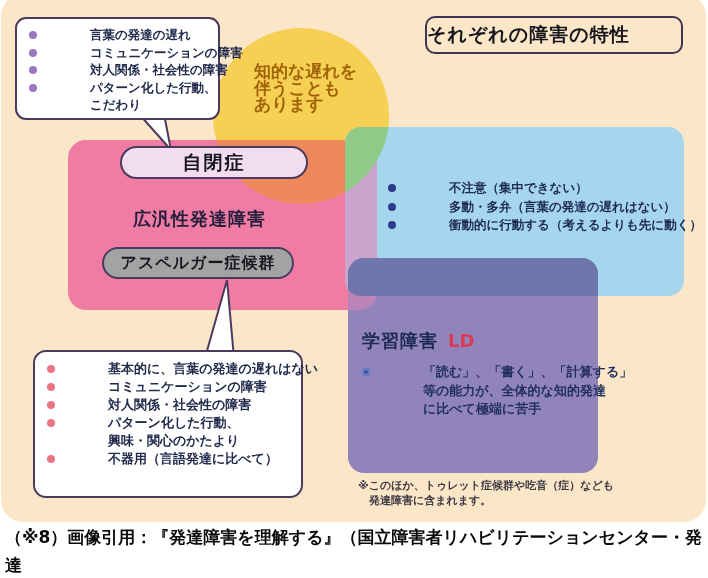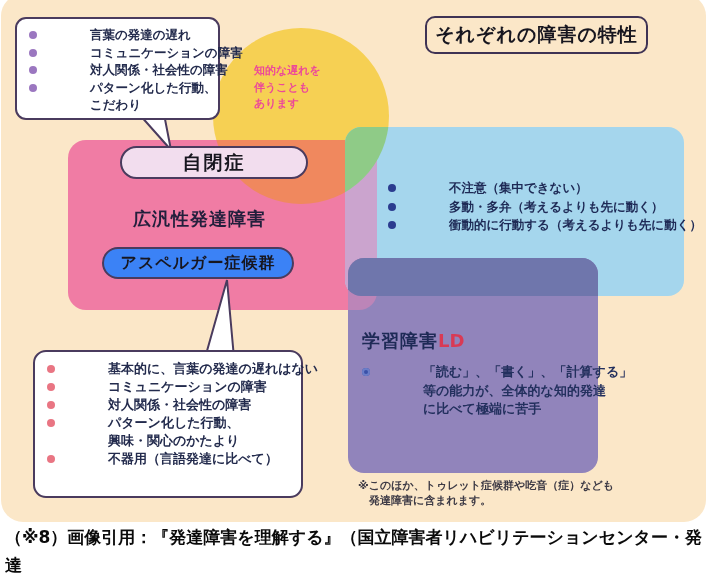--- a/index.html
+++ b/index.html
@@ -28,46 +28,46 @@
   .feat-row .txt{
     font-size:12.5px;font-weight:700;color:#232b4d;line-height:17.5px;margin-left:44px;
   }
   .purple-dots .dot{background:#9b77c0;}
   .pink-dots  .dot{background:#e97583;}
   .navy-dots  .dot{background:#2b3c8f;}
   .blue-dots  .dot{background:#3a51a8;box-shadow:inset 0 0 0 2px #6b7ec8;}
 
   
   .title-box{
-    left:425px;top:16px;width:223px;height:38px;
+    left:425px;top:16px;width:258px;height:38px;
     background:#fbe7c8;border:2.5px solid #3f3354;border-radius:10px;
-    box-sizing:border-box;display:flex;align-items:center;justify-content:center;
+    box-sizing:border-box;display:flex;align-items:center;
   }
   .title-box span{font-size:19px;font-weight:700;color:#17161f;letter-spacing:1px;}
 
   
   .pill{
     border:2.5px solid #4a3b5e;border-radius:17px;box-sizing:border-box;
     display:flex;align-items:center;justify-content:center;
     font-weight:700;color:#17161f;
   }
   .pill-autism{left:120px;top:146px;width:188px;height:33px;background:#f2ddee;font-size:19px;letter-spacing:2px;}
-  .pill-asperger{left:102px;top:247px;width:192px;height:32px;background:#3b82f6;font-size:16px;letter-spacing:1px;}
+  .pill-asperger{left:102px;top:247px;width:192px;height:32px;background:#a3a3a3;font-size:16px;letter-spacing:1px;}
 
   .pdd-label{left:133px;top:207px;font-size:18px;font-weight:700;color:#231f3c;letter-spacing:1px;}
 
-  .intellect-note{left:254px;top:63px;font-size:11px;font-weight:700;color:#ec4899;line-height:16.5px;}
+  .intellect-note{left:254px;top:63px;font-size:17px;font-weight:700;color:#a16207;line-height:16.5px;}
 
   .adhd-title{left:378px;top:141px;font-size:18px;font-weight:700;color:#1e2a56;letter-spacing:0.5px;}
   .adhd-title .abbr{color:#2b5fd0;font-size:19px;margin-left:12px;letter-spacing:0;}
   .adhd-list{left:386px;top:179px;font-family:Liberation Serif, serif;}
   .adhd-list .feat-row .txt{color:#1e2a56;line-height:18.5px;}
 
   .ld-title{left:362px;top:329px;font-size:18px;font-weight:700;color:#1e2a56;letter-spacing:1px;}
-  .ld-title .abbr{color:#d93a55;letter-spacing:0;}
+  .ld-title .abbr{color:#d93a55;margin-left:10px;letter-spacing:0;}
   .ld-list{left:360px;top:363px;}
   .ld-list .feat-row .txt{color:#23305e;line-height:18.5px;font-size:13px;}
 
   .box-top-left{left:15px;top:17px;width:205px;height:103px;}
   .box-bottom-left{left:33px;top:350px;width:270px;height:148px;border-radius:13px;padding-top:8px;}
   .box-bottom-left .feat-row .txt{font-size:13px;line-height:18px;}
 
   .footnote{left:358px;top:479px;font-size:11px;font-weight:700;color:#3d3a45;line-height:14.5px;}
   .footnote .l2{padding-left:11px;}
 
@@ -161,21 +161,21 @@
       <span>アスペルガー症候群</span>
     </div>
 
     <div class="abs adhd-list navy-dots">
       <div class="feat-row">
         <span class="dot"></span>
         <span class="txt">不注意（集中できない）</span>
       </div>
       <div class="feat-row">
         <span class="dot"></span>
-        <span class="txt">多動・多弁（考えるよりも先に動く）</span>
+        <span class="txt">多動・多弁（言葉の発達の遅れはない）</span>
       </div>
       <div class="feat-row">
         <span class="dot"></span>
         <span class="txt">衝動的に行動する（考えるよりも先に動く）</span>
       </div>
     </div>
 
     <div class="abs ld-title">
       <span>学習障害</span><span class="abbr">LD</span>
     </div>

